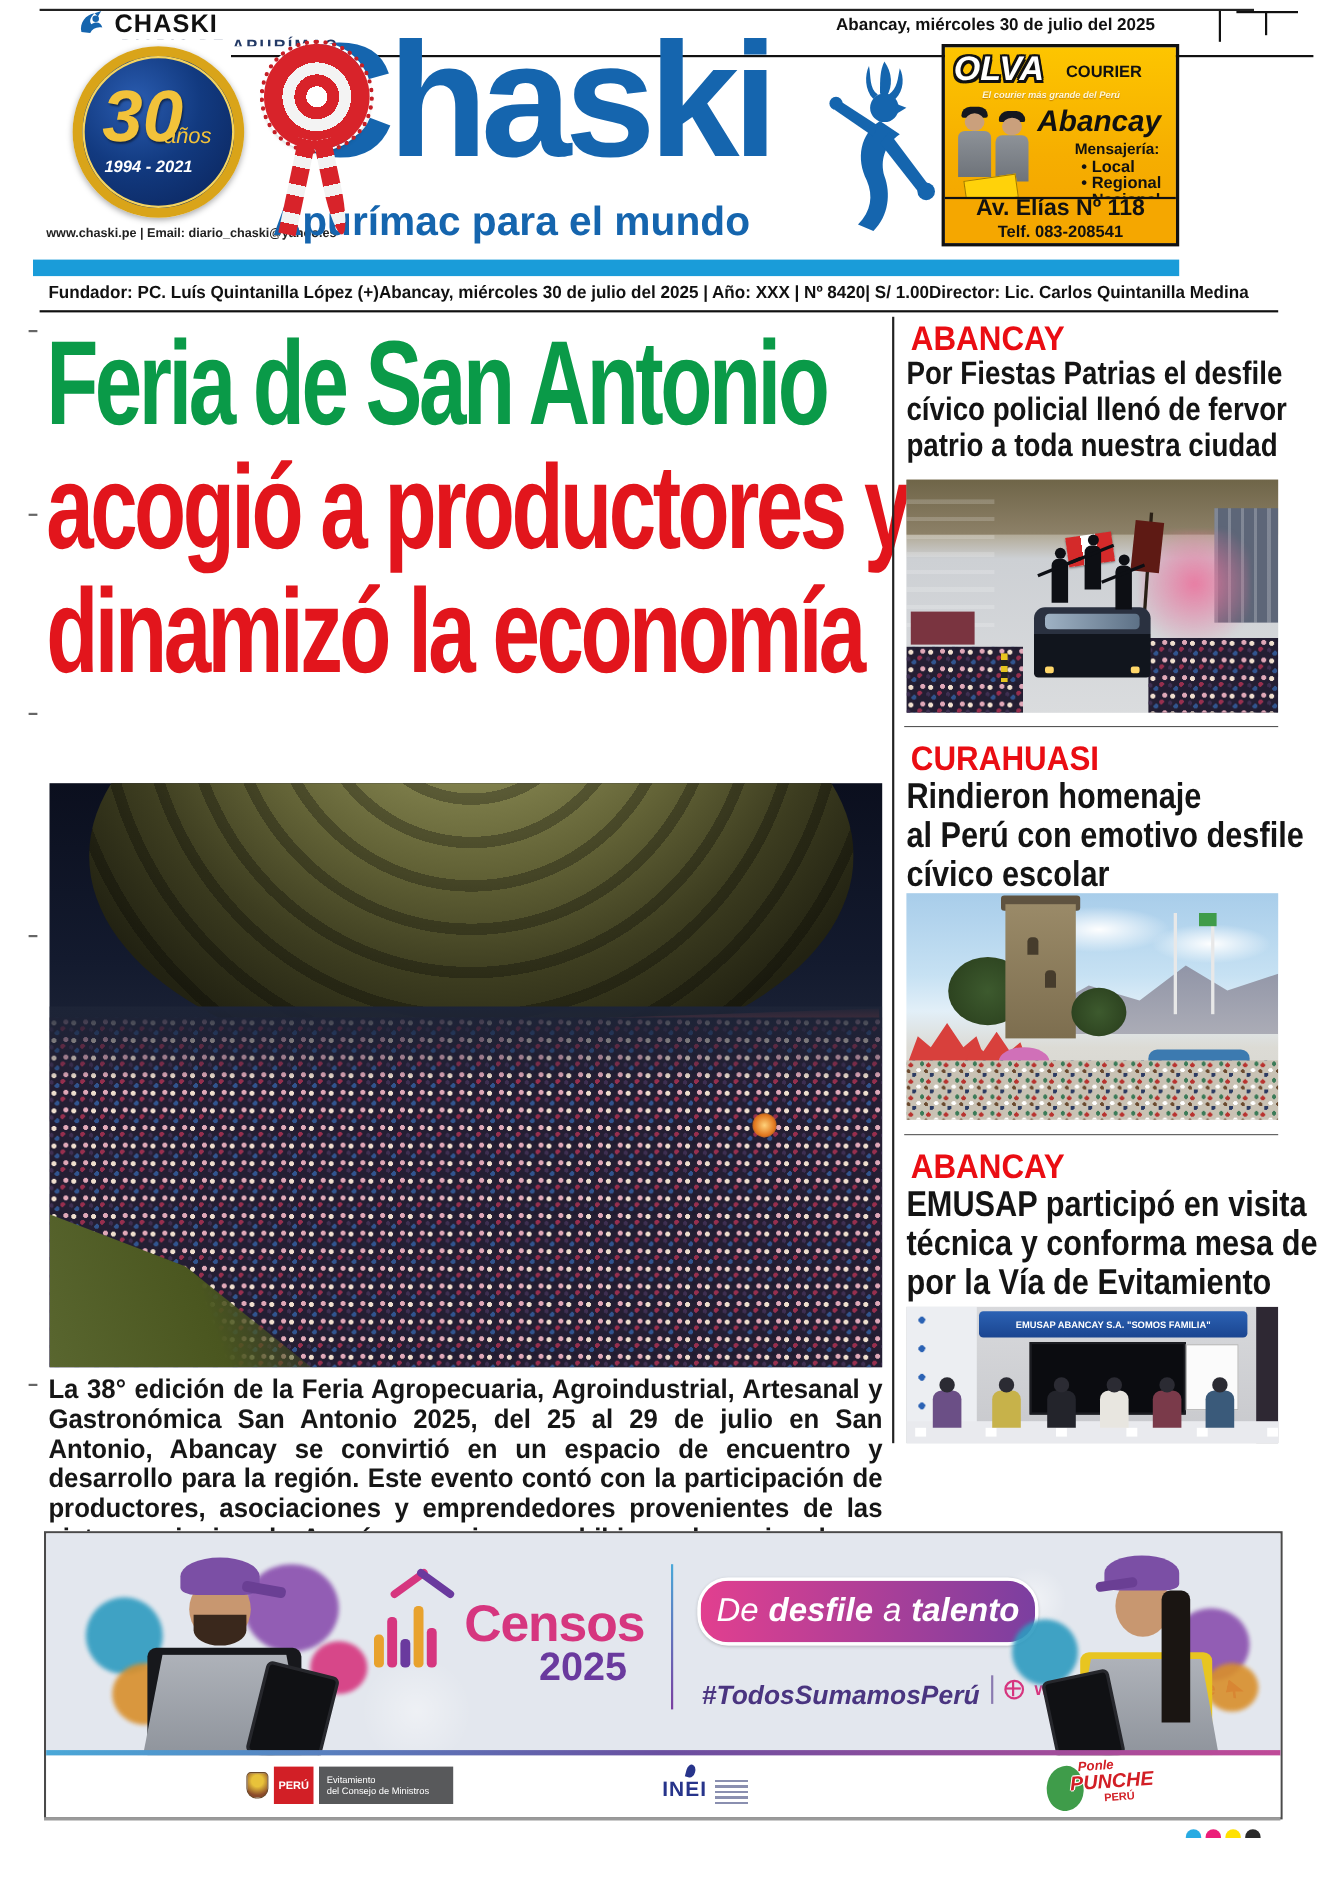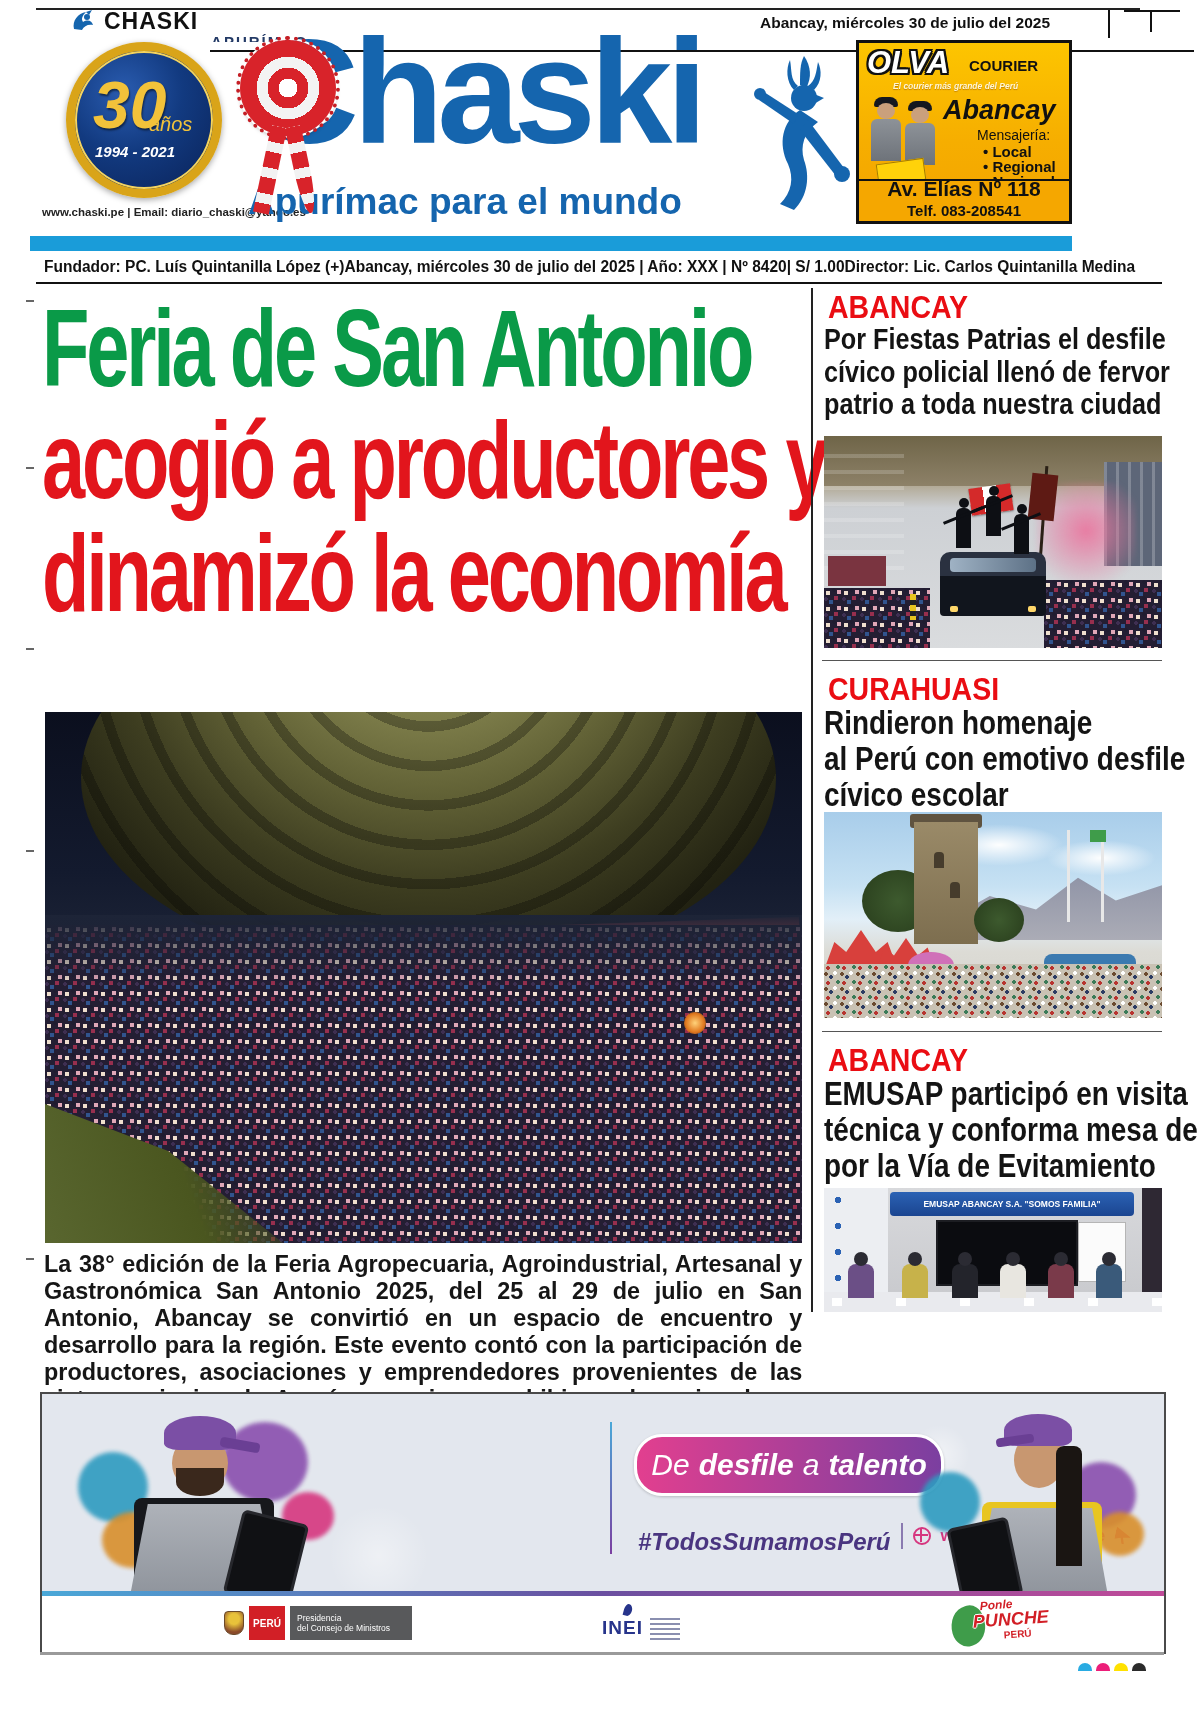--- a/index.html
+++ b/index.html
@@ -48,21 +48,21 @@
   .chaski-fig{left:748px;top:52px;}
 
   
   .olva{left:856px;top:40px;width:210px;height:178px;border:3px solid #111;
         background:linear-gradient(180deg,#fdc500 0%,#f6ae00 55%,#f3a300 100%);overflow:hidden;}
   .olva-brand{position:absolute;left:8px;top:2px;font-size:31px;font-weight:800;font-style:italic;color:#fff;
       text-shadow:-2px 0 #111,2px 0 #111,0 -2px #111,0 2px #111,2px 2px #111,-2px 2px #111,2px -2px #111,-2px -2px #111;}
   .olva-courier{position:absolute;left:110px;top:14px;font-size:15px;font-weight:800;color:#111;}
   .olva-slogan{position:absolute;left:34px;top:38px;font-size:8.5px;font-style:italic;font-weight:700;color:#fff8d8;text-shadow:0 1px 1px #c07f00;}
   .olva-city{position:absolute;left:84px;top:52px;font-size:27px;font-weight:800;font-style:italic;color:#111;}
-  .olva-mens{position:absolute;left:118px;top:84px;font-size:14px;font-weight:400;color:#111;}
+  .olva-mens{position:absolute;left:118px;top:84px;font-size:14px;font-weight:700;color:#111;}
   .olva-li{position:absolute;left:124px;font-size:15px;font-weight:700;color:#111;}
   .olva-note{position:absolute;left:66px;top:146px;font-size:10.5px;font-weight:800;color:#d40d0d;}
   .olva-band{position:absolute;left:0;right:0;bottom:0;height:40px;background:#f5a700;border-top:2px solid #111;}
   .olva-addr{position:absolute;left:0;right:0;bottom:20px;text-align:center;font-size:21px;font-weight:800;color:#111;}
   .olva-tel{position:absolute;left:0;right:0;bottom:2px;text-align:center;font-size:15px;font-weight:800;color:#111;}
   .courier{position:absolute;width:34px;height:66px;}
   .courier .head{position:absolute;left:8px;top:8px;width:18px;height:16px;border-radius:50%;background:#caa07c;}
   .courier .cap{position:absolute;left:5px;top:2px;width:24px;height:10px;border-radius:8px 8px 2px 2px;background:#15181f;}
   .courier .body{position:absolute;left:2px;top:24px;width:30px;height:42px;border-radius:6px 6px 0 0;background:linear-gradient(180deg,#8d9298,#6e737a);}
   .olva-box{position:absolute;left:18px;top:118px;width:46px;height:20px;background:#ffd20a;border:1px solid #a67b00;transform:rotate(-8deg);}
@@ -465,20 +465,31 @@
       <div class="splash" style="left:210px;top:80px;width:52px;height:48px;background:#d6367f;"></div>
       <div class="p-shirt" style="left:62px;top:86px;width:140px;height:98px;"></div>
       <div class="p-vest" style="left:58px;top:92px;width:148px;height:92px;"></div>
       <div class="p-head" style="left:100px;top:22px;width:56px;height:58px;"></div>
       <div class="p-beard" style="left:104px;top:56px;width:48px;height:28px;"></div>
       <div class="p-cap" style="left:92px;top:4px;width:72px;height:34px;"></div>
       <div class="p-brim" style="left:148px;top:28px;width:40px;height:10px;transform:rotate(10deg);"></div>
       <div class="p-tab" style="left:160px;top:104px;width:62px;height:80px;transform:rotate(14deg);"></div>
     </div>
 
+    <div class="censos-logo">
+      <div class="cb" style="left:0;height:30px;background:#e8a22d;"></div>
+      <div class="cb" style="left:12px;height:46px;background:#d6367f;"></div>
+      <div class="cb" style="left:24px;height:26px;background:#6a3a9e;"></div>
+      <div class="cb" style="left:36px;height:56px;background:#e8a22d;"></div>
+      <div class="cb" style="left:48px;height:36px;background:#d6367f;"></div>
+      <div class="roofl" style="left:12px;top:6px;background:#d6367f;transform:rotate(-36deg);"></div>
+      <div class="roofl" style="left:36px;top:6px;background:#6a3a9e;transform:rotate(36deg);"></div>
+      <span class="censos-word">Censos</span>
+      <span class="censos-year">2025</span>
+    </div>
     <div class="ad-vline"></div>
 
     <div class="pill">
       <span>De</span>
       <span class="b">desfile</span>
       <span>a</span>
       <span class="b">talento</span>
     </div>
     <div class="hash-row">
       <span class="hash">#TodosSumamosPerú</span>
@@ -501,21 +512,21 @@
       <div class="p-tab" style="left:38px;top:120px;width:56px;height:74px;transform:rotate(-12deg);"></div>
     </div>
   </div>
   <div class="grad-strip"></div>
 
   <div class="ad-logos">
     <div class="pcm">
       <span class="coat"></span>
       <span class="peru-box">PERÚ</span>
       <span class="pcm-text">
-        <span>Presidencia</span>
+        <span>Evitamiento</span>
         <span>del Consejo de Ministros</span>
       </span>
     </div>
     <div class="inei">
       <span class="inei-flame"></span>
       <span class="inei-word">INEI</span>
       <span class="inei-lines"></span>
     </div>
     <div class="punche">
       <span class="punche-blob"></span>

